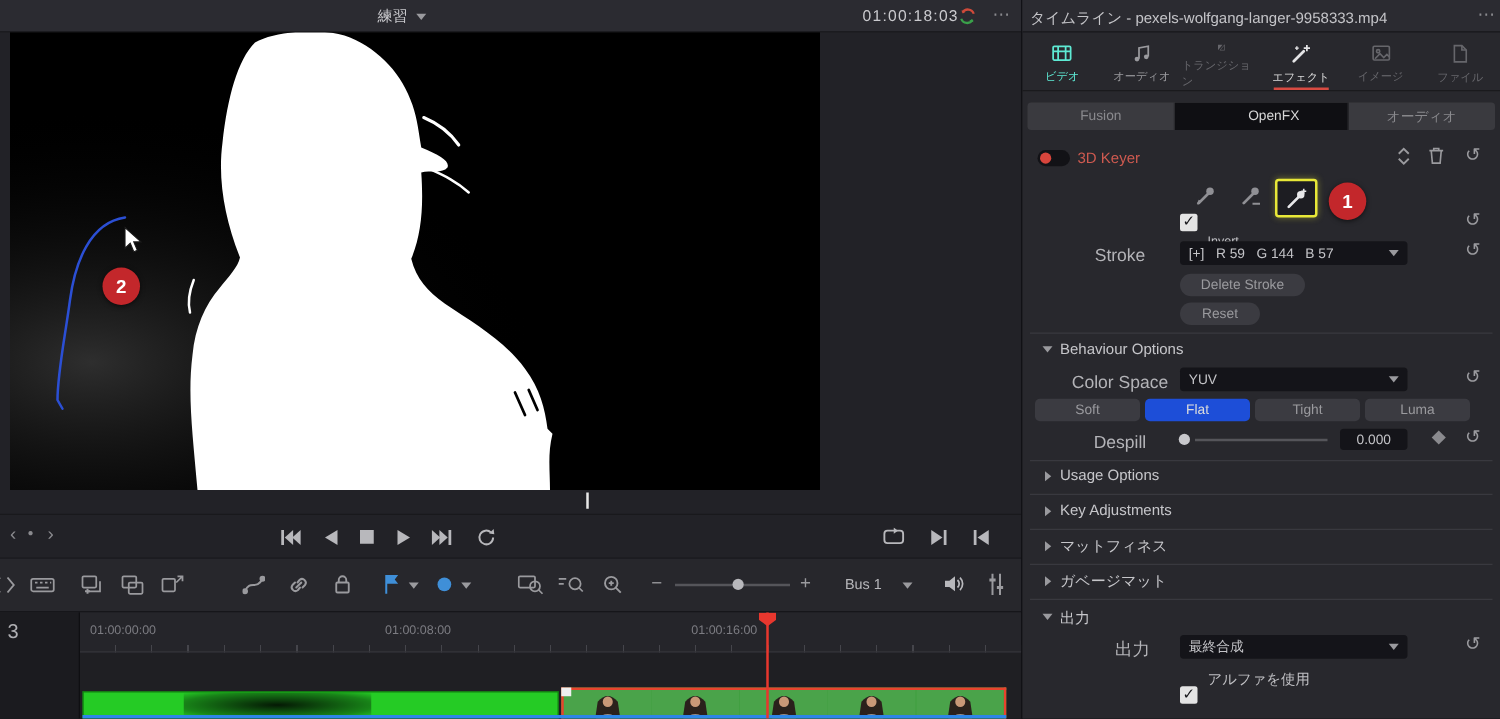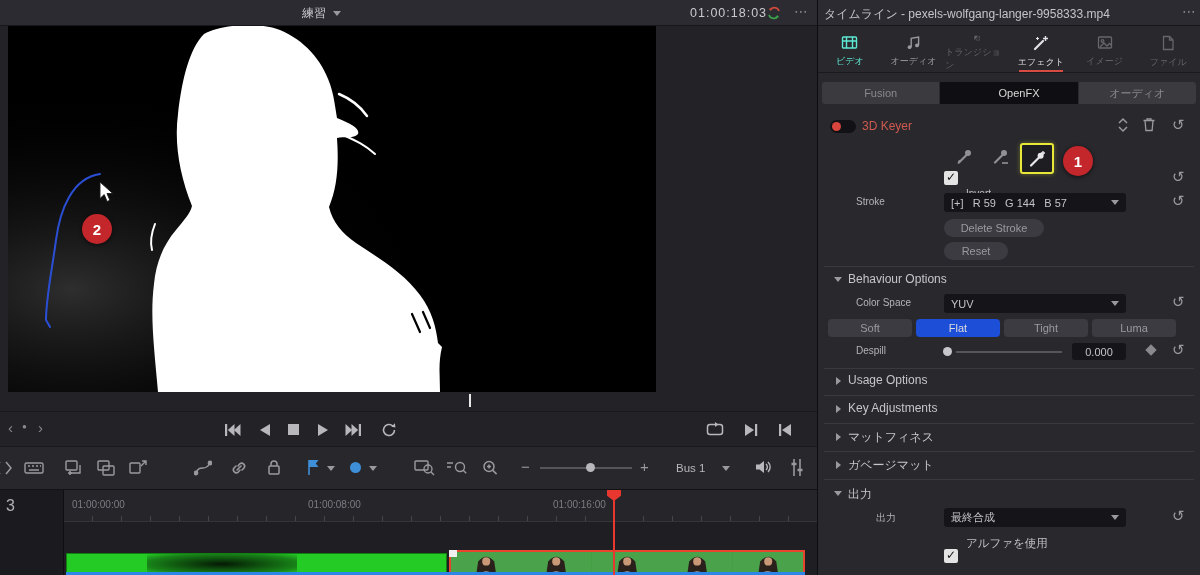--- a/index.html
+++ b/index.html
@@ -17,21 +17,21 @@
   .dd { background:#141419; border-radius:3px; display:flex; align-items:center; justify-content:space-between;
         font-size:11px; color:#c4c4c8; padding:0 7px; cursor:default; }
   .caret { width:0; height:0; border-left:4px solid transparent; border-right:4px solid transparent; border-top:5px solid #9a9a9e; }
   .chev-r { width:0; height:0; border-top:4px solid transparent; border-bottom:4px solid transparent; border-left:5px solid #9a9a9e; display:inline-block; }
   .pill-btn { background:#3b3b41; border-radius:9px; color:#9a9a9e; font-size:11px; display:flex; align-items:center; justify-content:center; }
   .mode-btn { background:#3b3b41; border-radius:4px; color:#9a9a9e; font-size:11px; display:flex; align-items:center; justify-content:center; }
   .mode-btn.sel { background:#1d4ed8; color:#dcdcdc; }
   .checkbox { width:14px; height:14px; background:#e4e4e4; border-radius:2px; position:relative; }
   .checkbox.checked::after { content:"✓"; position:absolute; left:2px; top:-1px; font-size:12px; font-weight:bold; color:#141418; }
   .reset-ic { color:#9a9a9e; font-size:15px; line-height:15px; }
-  .rowlabel { font-size:10px; color:#b4b4b8; text-align:left; }
+  .rowlabel { font-size:14px; color:#b4b4b8; text-align:center; }
   .sec-label { font-size:12px; color:#c6c6ca; }
   .divider { height:1px; background:#39393f; }
   .badge { width:30px; height:30px; border-radius:50%; background:#c3272b; color:#fff; font-weight:bold; font-size:15px;
            display:flex; align-items:center; justify-content:center; box-shadow:0 1px 4px rgba(0,0,0,.6); z-index:30; }
 
   
   .tabs { display:flex; border-bottom:1px solid #1a1a1d; }
   .tab { flex:1; display:flex; flex-direction:column; align-items:center; gap:5px; padding-top:9px; position:relative; height:46px; }
   .tab-label { font-size:9px; }
   .tab-underline { position:absolute; bottom:0; left:50%; transform:translateX(-50%); width:44px; height:2px; background:#d84b42; }

